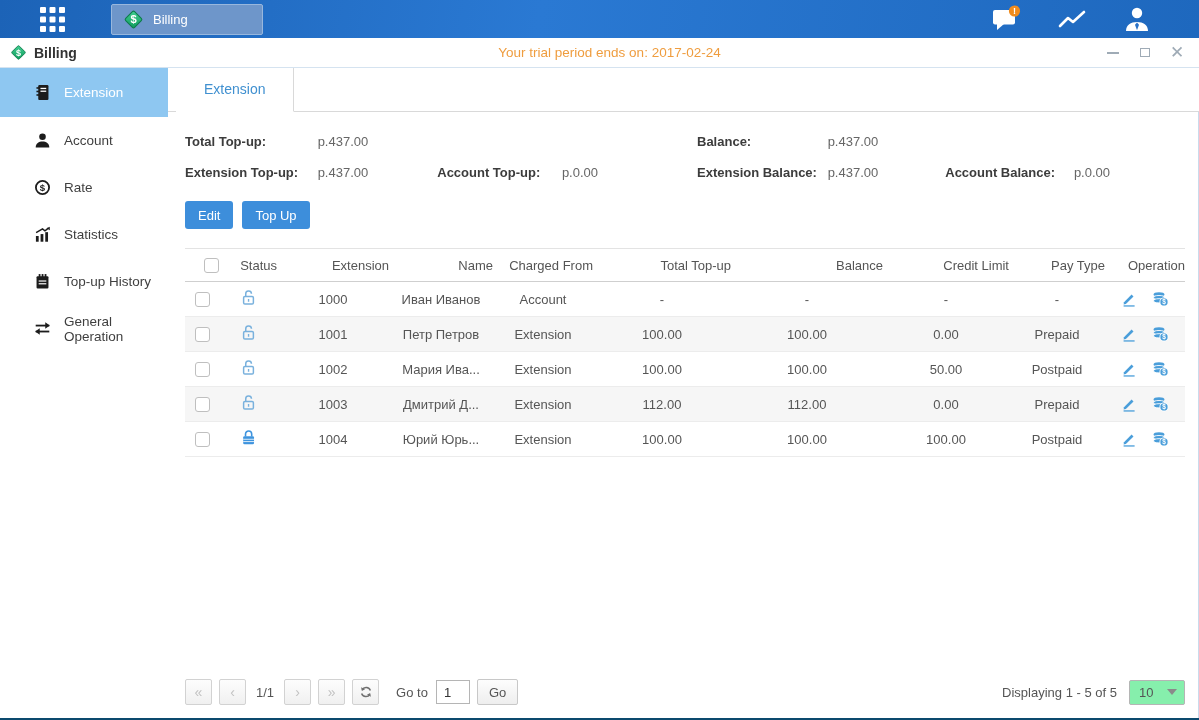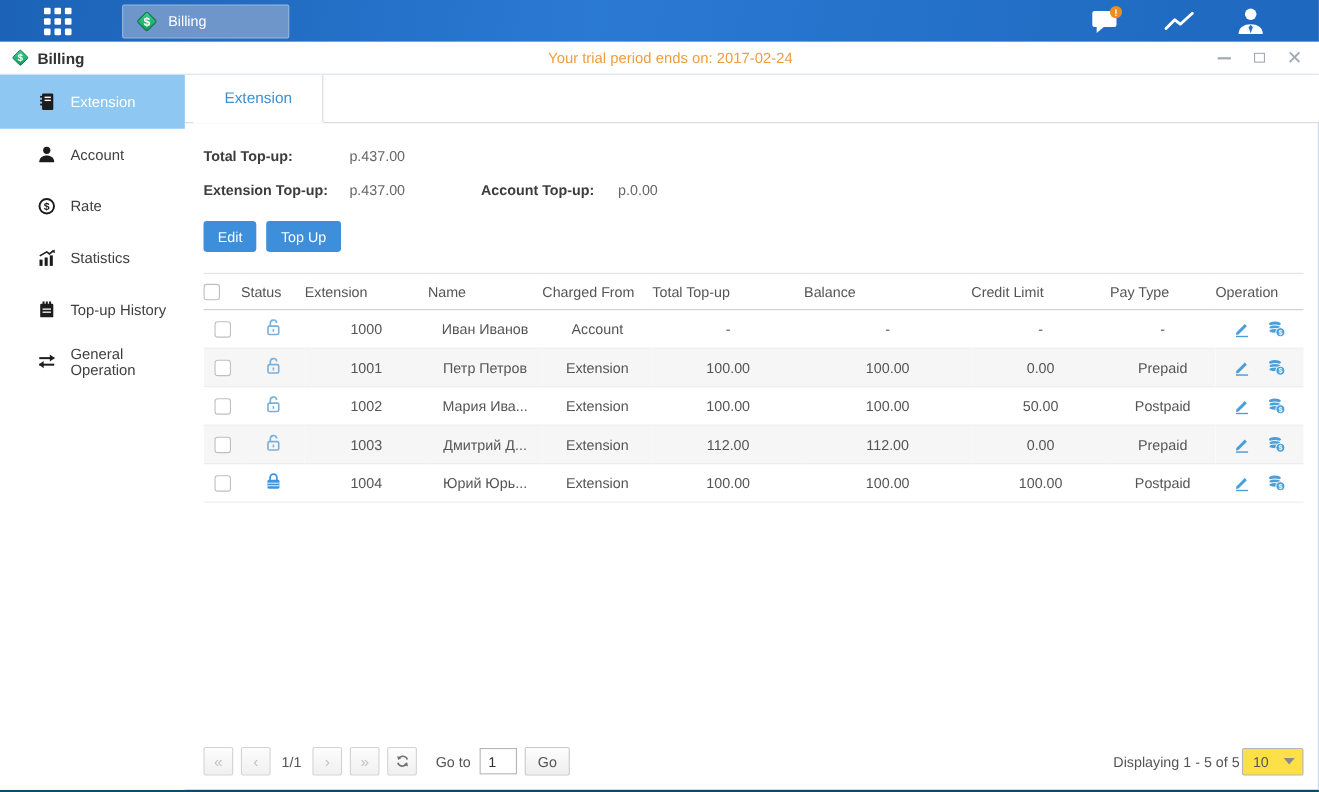--- a/index.html
+++ b/index.html
@@ -56,21 +56,21 @@
   .w-lbl-l { width:129px; } .w-val-l { width:116px; }
   .w-lbl-r { width:127px; } .w-val-r { width:114px; }
 
   .btn-row { margin-top:13px; display:flex; gap:9px; }
   .btn-primary { background:#3d8edb; color:#fff; border:none; border-radius:3px;
     font-size:13px; height:28px; padding:0 13px; cursor:pointer; font-family:inherit; }
 
   
   table { margin-top:19px; width:100%; border-collapse:collapse; table-layout:fixed; }
   thead th { height:33px; font-weight:normal; font-size:13px; color:#555;
-    border-top:1px solid #e3e3e3; border-bottom:1px solid #cfcfcf; text-align:left; }
+    border-top:1px solid #e3e3e3; border-bottom:1px solid #cfcfcf; text-align:right; }
   tbody td { height:35px; font-size:13px; color:#555; text-align:center;
     border-bottom:1px solid #ececec; overflow:hidden; white-space:nowrap; }
   tbody tr:nth-child(even) { background:#f6f6f6; }
   .cb { display:inline-block; width:15px; height:15px; border:1px solid #bfbfbf;
     border-radius:3px; background:#fff; vertical-align:middle; cursor:pointer; }
   .op-cell svg { margin:0 6px; vertical-align:middle; cursor:pointer; }
 
   .flex-spacer { flex:1; }
 
   
@@ -79,22 +79,22 @@
     background:linear-gradient(#fdfdfd,#f0f0f0); color:#c2c2c2; font-size:14px;
     display:inline-flex; align-items:center; justify-content:center; cursor:pointer; }
   .pg-label { margin:0 10px 0 3px; font-size:13px; color:#555; }
   .goto-lbl { font-size:13px; color:#555; margin:0 8px 0 10px; }
   .goto-input { width:34px; height:24px; border:1px solid #b5b5b5; font-size:13px;
     padding-left:7px; font-family:inherit; color:#333; }
   .go-btn { margin-left:7px; height:26px; padding:0 11px; border:1px solid #c8c8c8; border-radius:2px;
     background:linear-gradient(#fdfdfd,#eee); font-size:13px; color:#555; cursor:pointer; font-family:inherit; }
   .pg-right { margin-left:auto; display:flex; align-items:center; }
   .displaying { font-size:13px; color:#555; }
-  .size-select { margin-left:2px; width:56px; height:25px; border:1px solid #b5b5b5; border-radius:2px;
-    background:#fde047; display:flex; align-items:center; cursor:pointer; }
+  .size-select { margin-left:12px; width:56px; height:25px; border:1px solid #b5b5b5; border-radius:2px;
+    background:#86efac; display:flex; align-items:center; cursor:pointer; }
   .size-select span { font-size:13px; color:#555; padding-left:9px; flex:1; }
   .size-arrow { width:0; height:0; border-left:5px solid transparent; border-right:5px solid transparent;
     border-top:6px solid #8a8a8a; margin-right:7px; }
 </style>
 </head>
 <body>
 
 <div class="topbar">
   <div class="grid-btn">
     <svg width="27" height="27" viewBox="0 0 27 27">
@@ -246,20 +246,32 @@
       <div class="summary">
         <div class="sum-half">
           <div class="sum-line">
             <span class="sum-lbl w-lbl-l">Total Top-up:</span>
             <span class="sum-val">p.437.00</span>
           </div>
           <div class="sum-line">
             <span class="sum-lbl w-lbl-l">Extension Top-up:</span>
             <span class="sum-val w-val-l">p.437.00</span>
             <span class="sum-lbl" style="width:121px">Account Top-up:</span>
+            <span class="sum-val">p.0.00</span>
+          </div>
+        </div>
+        <div class="sum-half">
+          <div class="sum-line">
+            <span class="sum-lbl w-lbl-r">Balance:</span>
+            <span class="sum-val">p.437.00</span>
+          </div>
+          <div class="sum-line">
+            <span class="sum-lbl w-lbl-r">Extension Balance:</span>
+            <span class="sum-val w-val-r">p.437.00</span>
+            <span class="sum-lbl" style="width:125px">Account Balance:</span>
             <span class="sum-val">p.0.00</span>
           </div>
         </div>
       </div>
 
       <div class="btn-row">
         <button class="btn-primary">Edit</button>
         <button class="btn-primary">Top Up</button>
       </div>
 

